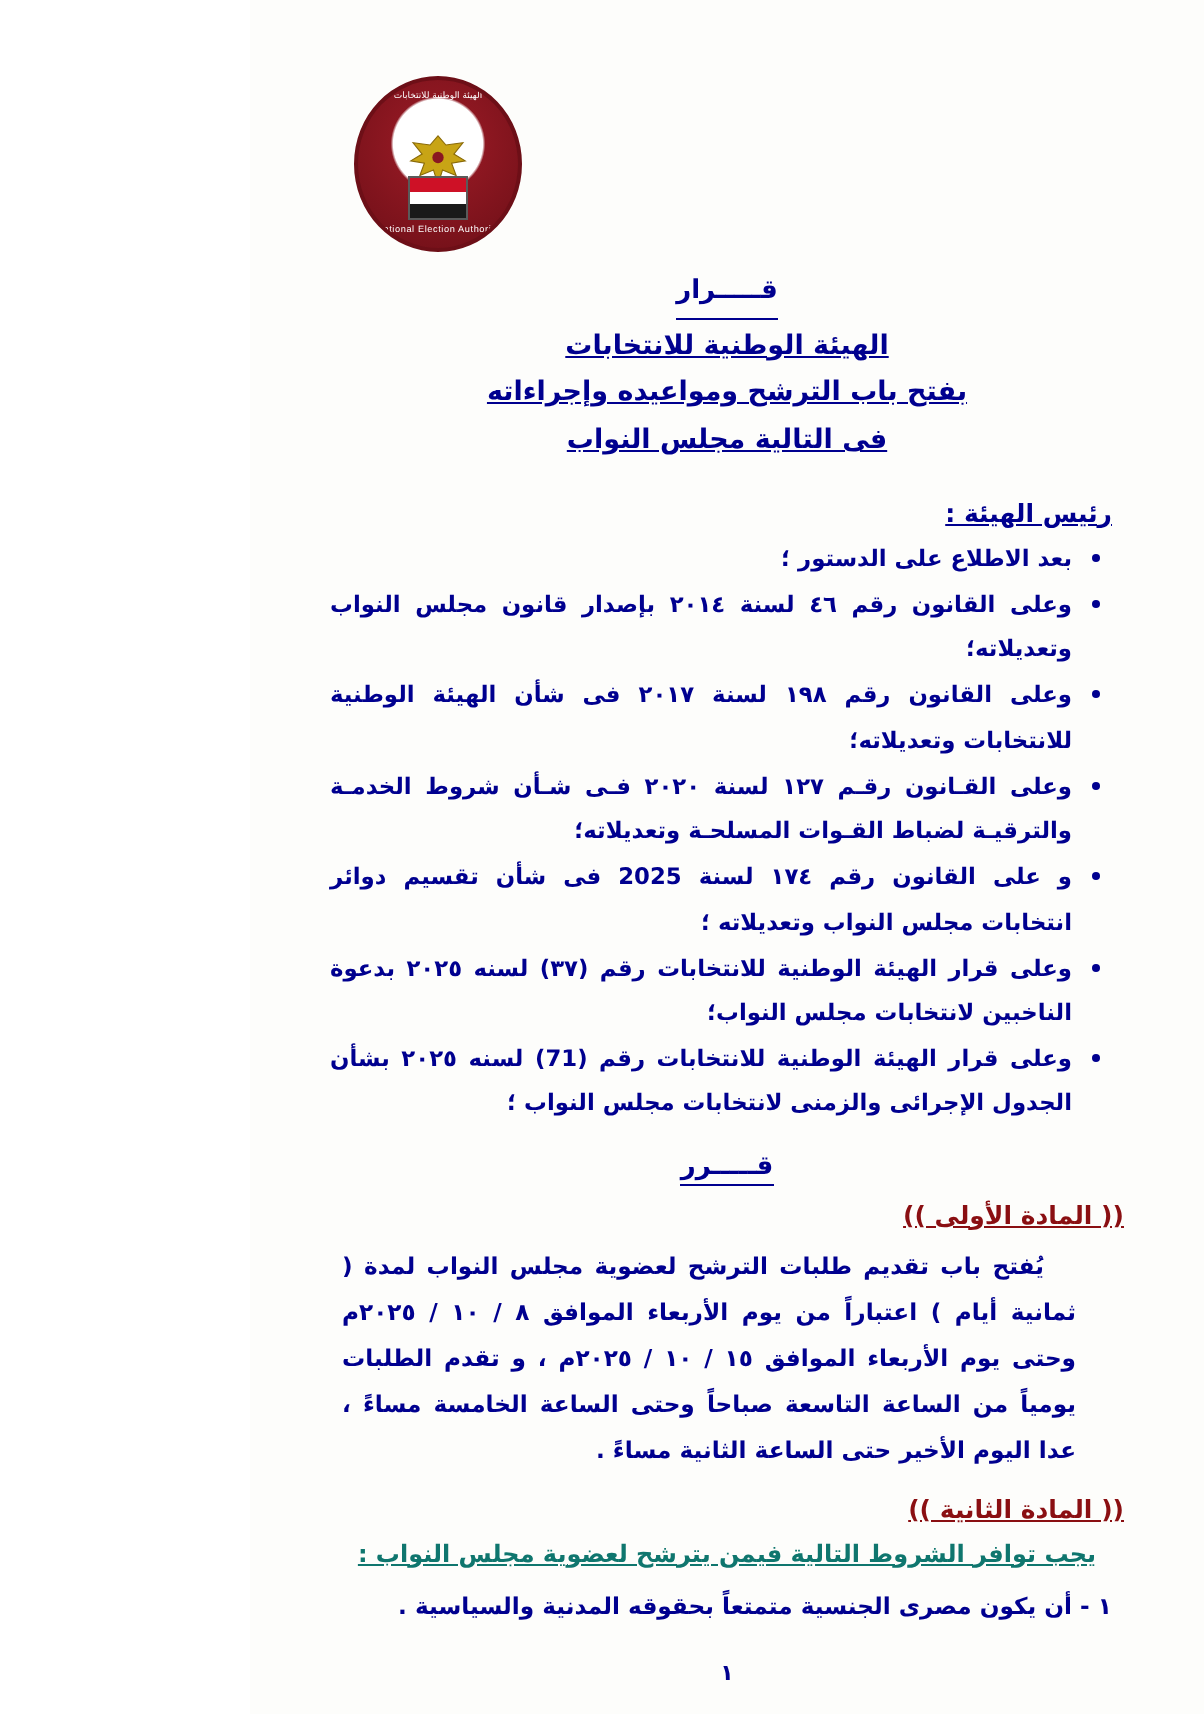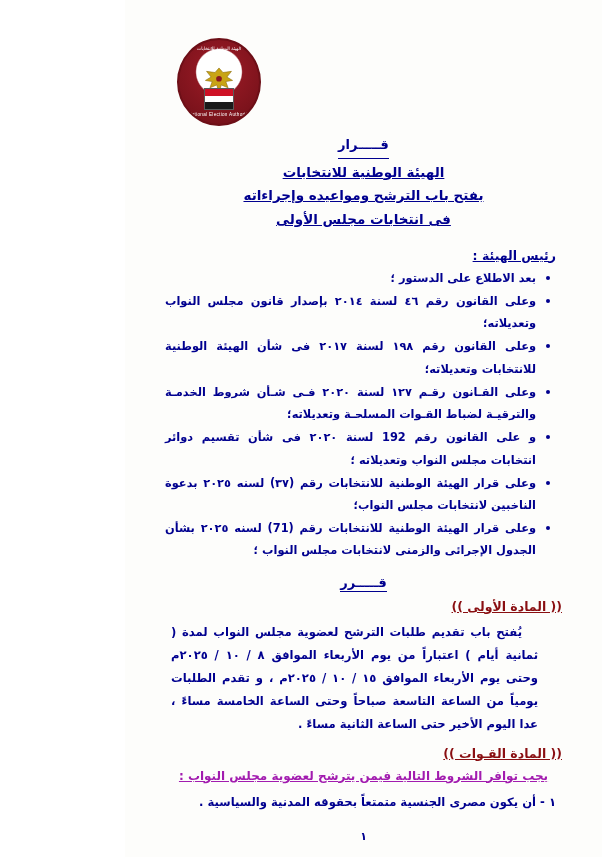--- a/index.html
+++ b/index.html
@@ -172,21 +172,21 @@
     font-weight: bold;
     font-size: 11.6px;
     line-height: 2.0;
     text-align: justify;
     text-align-last: right;
     margin: 0 24px 4px 6px;
   }
   .body-par.indent { text-indent: 16px; }
 
   .red-sub {
-    color: #a21caf;
+    color: #0f766e;
     font-weight: bold;
     font-size: 12px;
     text-decoration: underline;
     text-align: center;
     margin: 8px 0 8px 0;
   }
 
   ol.numbered {
     list-style: none;
     margin: 0;
@@ -231,43 +231,43 @@
         <div class="flag-black"></div>
       </div>
       <div class="logo-text-bottom">National Election Authority</div>
     </div>
   </div>
 
   <div class="doc-head">
     <div><span class="kararr">قـــــرار</span></div>
     <span class="l underline">الهيئة الوطنية للانتخابات</span>
     <span class="l underline">بفتح باب الترشح ومواعيده وإجراءاته</span>
-    <span class="l underline">فى انتخابات مجلس الأولى</span>
+    <span class="l underline">فى التالية مجلس النواب</span>
   </div>
 
   <div class="section-label">رئيس الهيئة :</div>
 
   <ul class="clauses">
     <li>بعد الاطلاع على الدستور ؛</li>
     <li>وعلى القانون رقم ٤٦ لسنة ٢٠١٤ بإصدار قانون مجلس النواب وتعديلاته؛</li>
     <li>وعلى القانون رقم ١٩٨ لسنة ٢٠١٧ فى شأن الهيئة الوطنية للانتخابات وتعديلاته؛</li>
     <li>وعلى القـانون رقـم ١٢٧ لسنة ٢٠٢٠ فـى شـأن شروط الخدمـة والترقيـة لضباط القـوات المسلحـة وتعديلاته؛</li>
-    <li>و على القانون رقم 192 لسنة ٢٠٢٠ فى شأن تقسيم دوائر انتخابات مجلس النواب وتعديلاته ؛</li>
+    <li>و على القانون رقم ١٧٤ لسنة 2025 فى شأن تقسيم دوائر انتخابات مجلس النواب وتعديلاته ؛</li>
     <li>وعلى قرار الهيئة الوطنية للانتخابات رقم (٣٧) لسنه ٢٠٢٥ بدعوة الناخبين لانتخابات مجلس النواب؛</li>
     <li>وعلى قرار الهيئة الوطنية للانتخابات رقم (71) لسنه ٢٠٢٥ بشأن الجدول الإجرائى والزمنى لانتخابات مجلس النواب ؛</li>
   </ul>
 
   <div class="kararr-center">
     <span>قـــــرر</span>
   </div>
 
   <div class="article-title">(( المادة الأولى ))</div>
   <div class="body-par indent">يُفتح باب تقديم طلبات الترشح لعضوية مجلس النواب لمدة ( ثمانية  أيام ) اعتباراً من يوم الأربعاء الموافق ٨ / ١٠ / ٢٠٢٥م وحتى يوم الأربعاء الموافق ١٥ / ١٠ / ٢٠٢٥م ، و تقدم الطلبات يومياً من الساعة التاسعة صباحاً وحتى الساعة الخامسة مساءً ، عدا اليوم الأخير حتى الساعة الثانية مساءً .</div>
 
-  <div class="article-title">(( المادة القـوات ))</div>
+  <div class="article-title">(( المادة الثانية ))</div>
   <div class="red-sub">يجب توافر الشروط التالية فيمن يترشح لعضوية مجلس النواب :</div>
   <ol class="numbered">
     <li>١ - أن يكون مصرى الجنسية متمتعاً بحقوقه المدنية والسياسية .</li>
 
   </ol>
 
   <div class="page-number">١</div>
 </div>
 
 </body></html>

